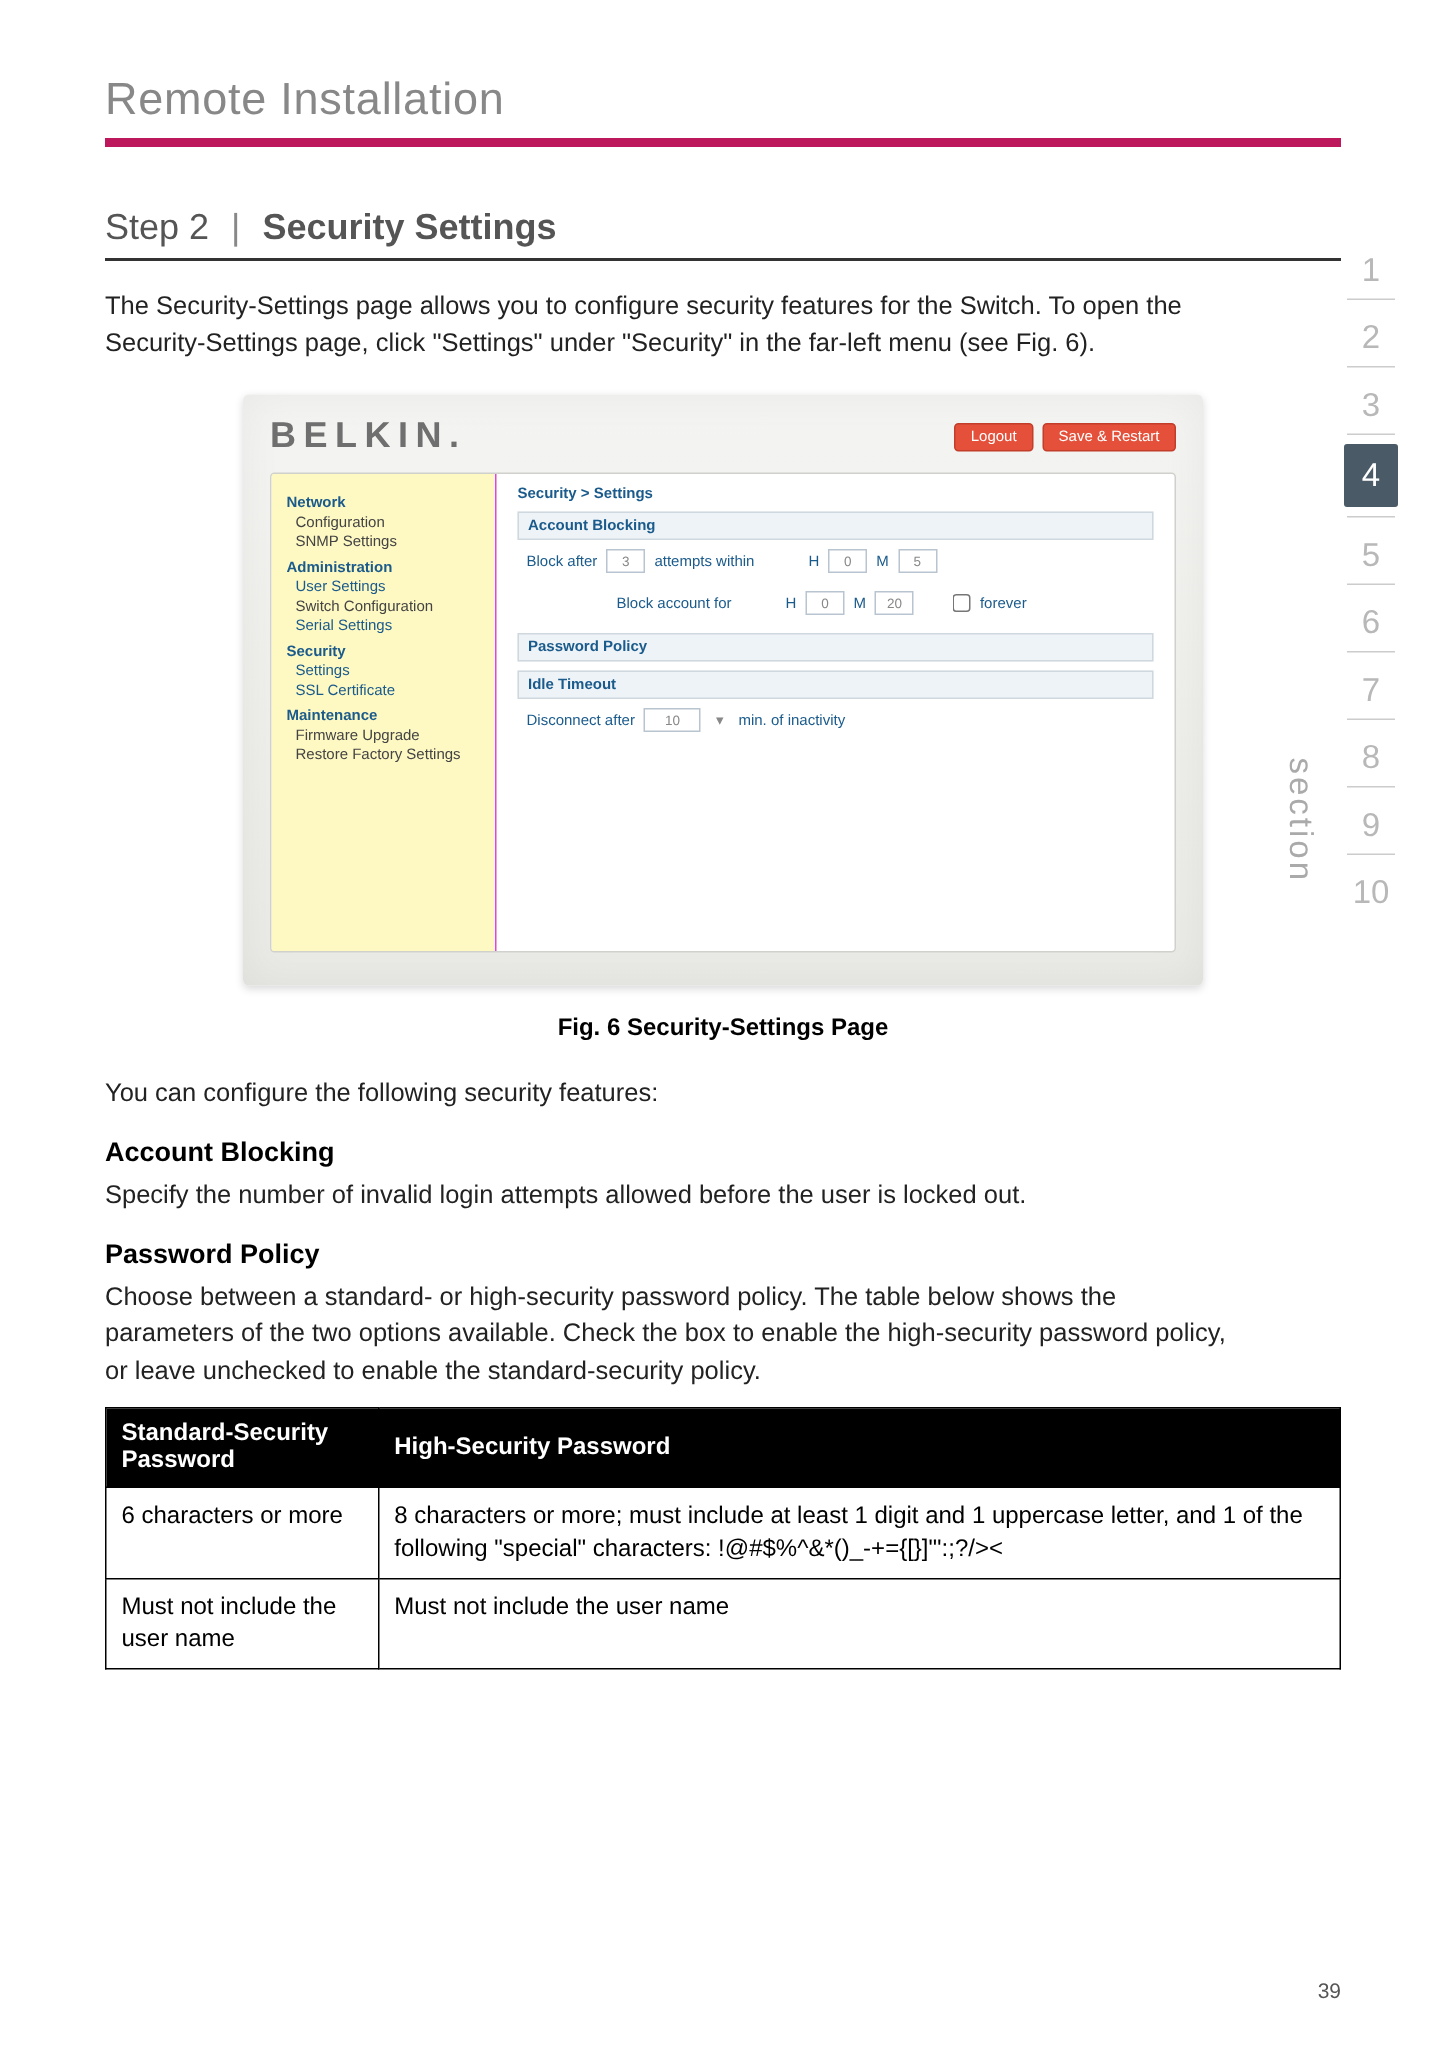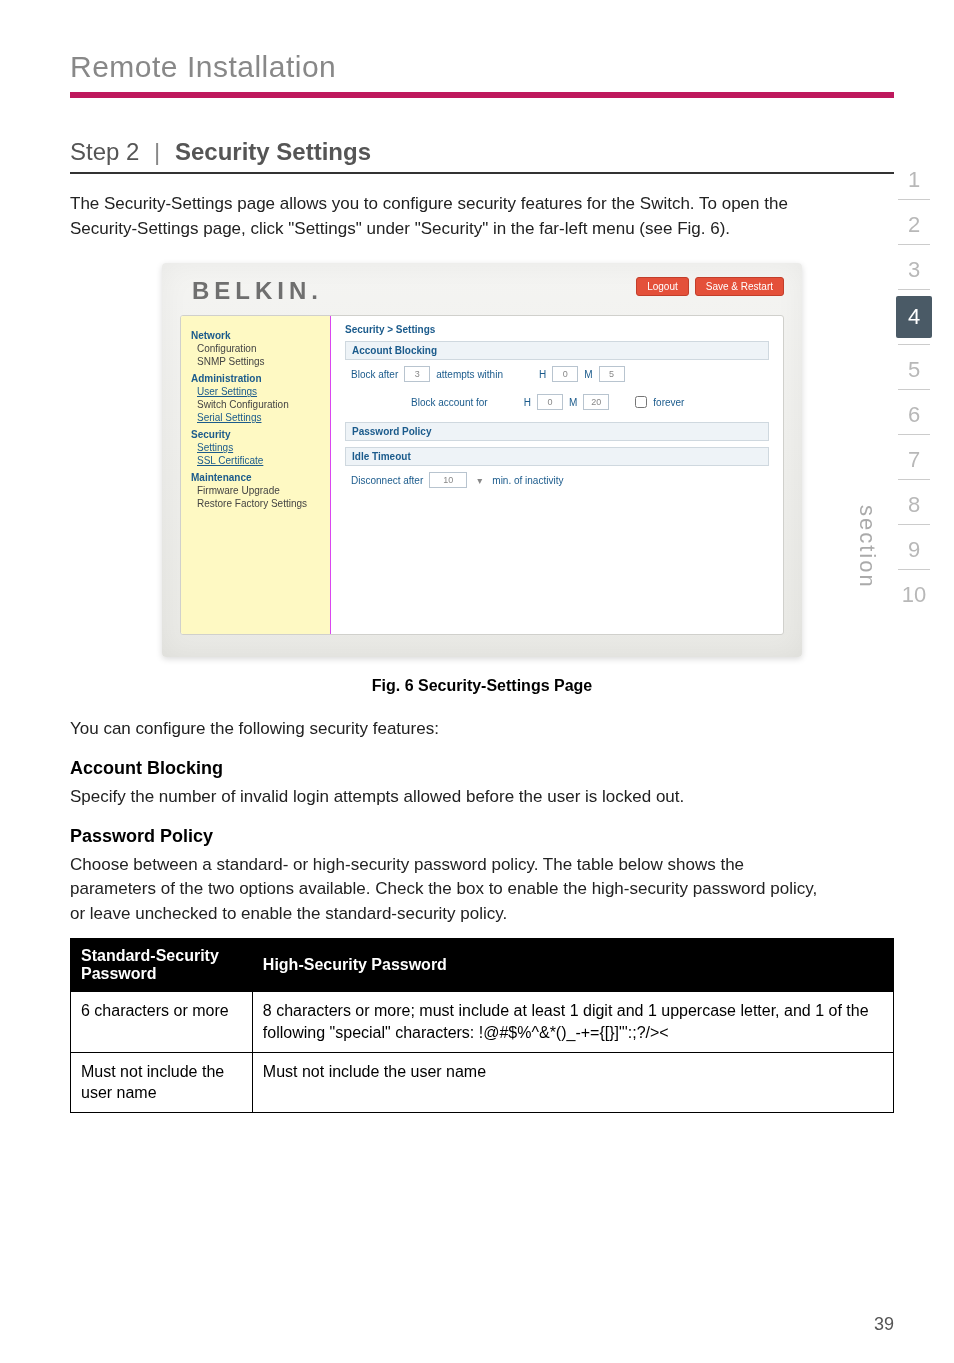--- a/index.html
+++ b/index.html
@@ -41,23 +41,22 @@
     margin: 22px auto 0;
     width: 640px;
     background: linear-gradient(#f4f4f2, #e9e9e5);
     padding: 14px 18px 22px;
     border-radius: 4px;
     box-shadow: 0 2px 6px rgba(0,0,0,0.15), inset 0 0 30px rgba(0,0,0,0.05);
   }
   .logo-row {
     display: flex;
     justify-content: space-between;
-    align-items: flex-start;
+    align-items: center;
     margin-bottom: 10px;
-    margin-left: 12px;
   }
   .belkin-logo {
     font-family: "Arial Black", Arial, sans-serif;
     font-size: 24px;
     letter-spacing: 5px;
     color: #6f6f6f;
     font-weight: 900;
   }
   .top-btns { display: flex; gap: 6px; }
   .top-btn {
@@ -78,21 +77,21 @@
     overflow: hidden;
   }
   .side {
     width: 150px;
     background: #fef9c3;
     border-right: 1px solid #d946ef;
     padding: 8px 10px;
     font-size: 10px;
   }
   .side-head { color: #1b5b8c; font-weight: 700; margin-top: 6px; }
-  .side-link { color: #1b5b8c; text-decoration: underline; margin-left: 6px; margin-top: 2px; cursor: pointer; display:block; }
+  .side-link { color: #1b5b8c; margin-left: 6px; margin-top: 2px; cursor: pointer; display:block; }
   .side-text { color: #444; margin-left: 6px; margin-top: 2px; display:block; }
   .content {
     flex: 1;
     padding: 8px 14px;
     font-size: 10px;
     color: #333;
   }
   .crumb { color: #1b5b8c; font-weight: 700; margin-bottom: 6px; }
   .sect-head {
     background: #eef3f7;
@@ -193,21 +192,21 @@
     transform-origin: left top;
     font-size: 22px;
     color: #aaa;
     letter-spacing: 2px;
     font-weight: 300;
   }
   .page-num {
     position: absolute;
     right: 60px;
     bottom: 28px;
-    font-size: 18px;
+    font-size: 14px;
     color: #555;
   }
 </style>
 </head>
 <body>
 
 <div class="page-header">Remote Installation</div>
 
 <div class="step-title">
   <span>Step 2</span>

